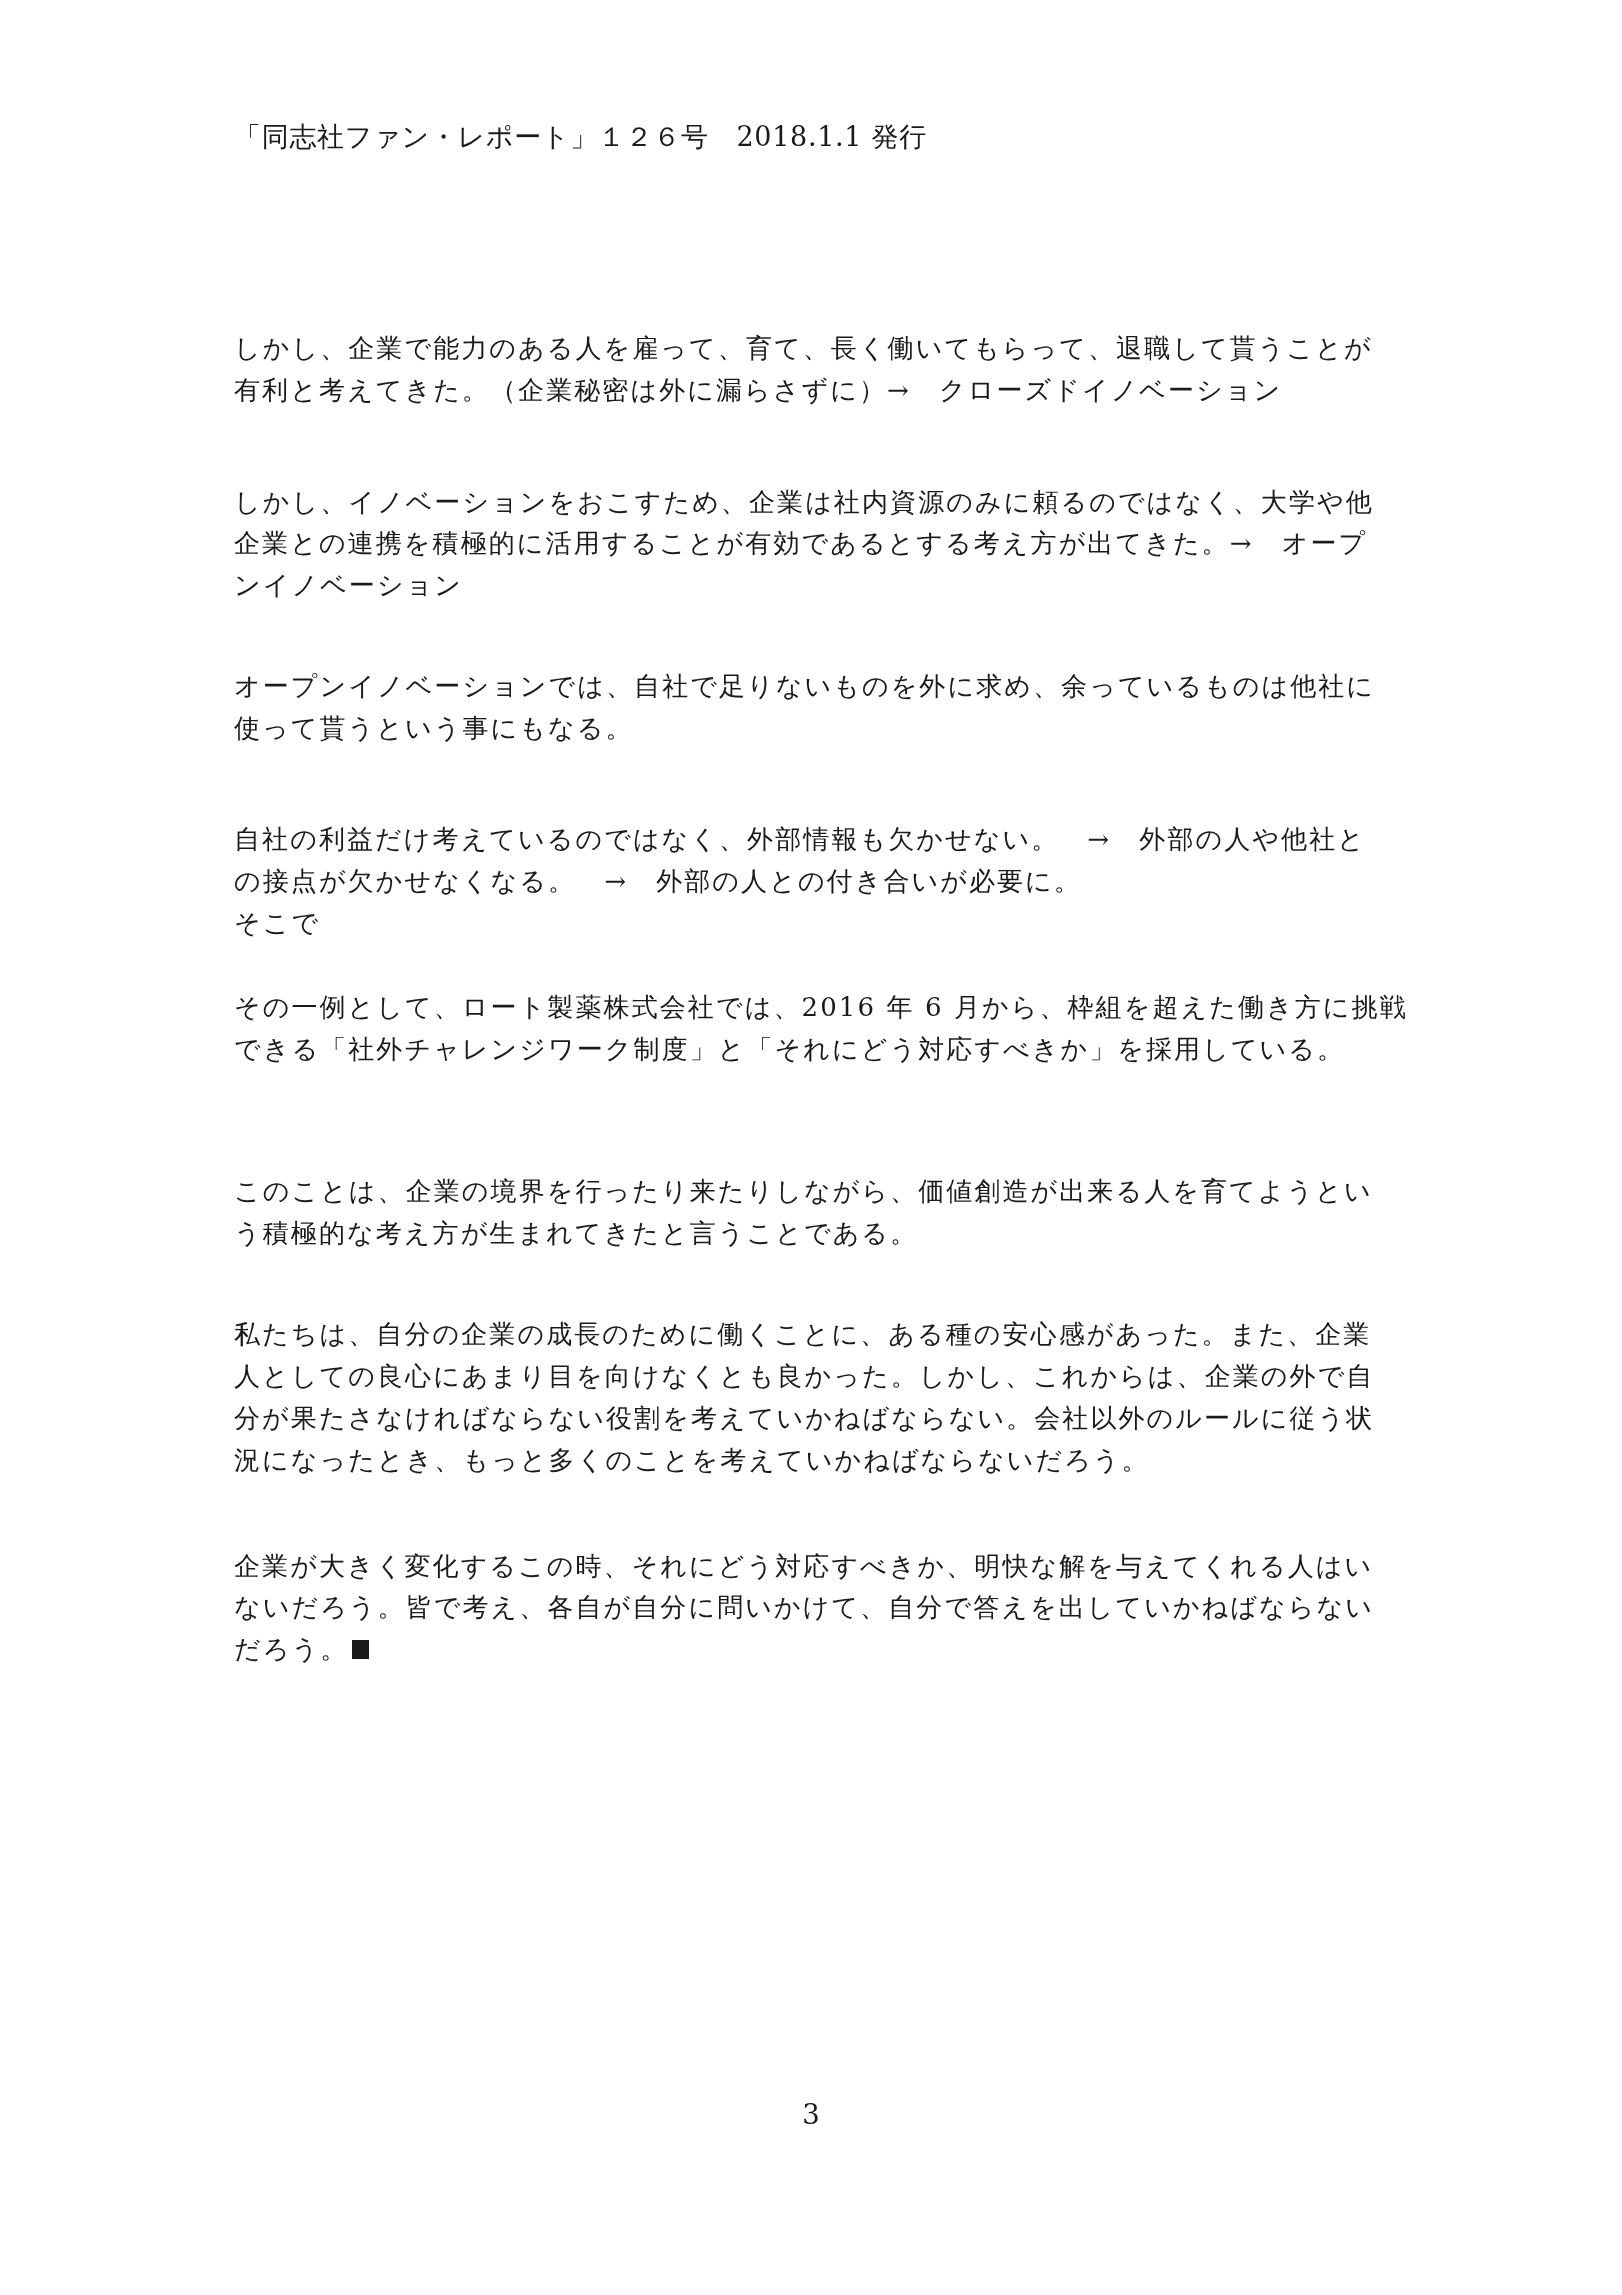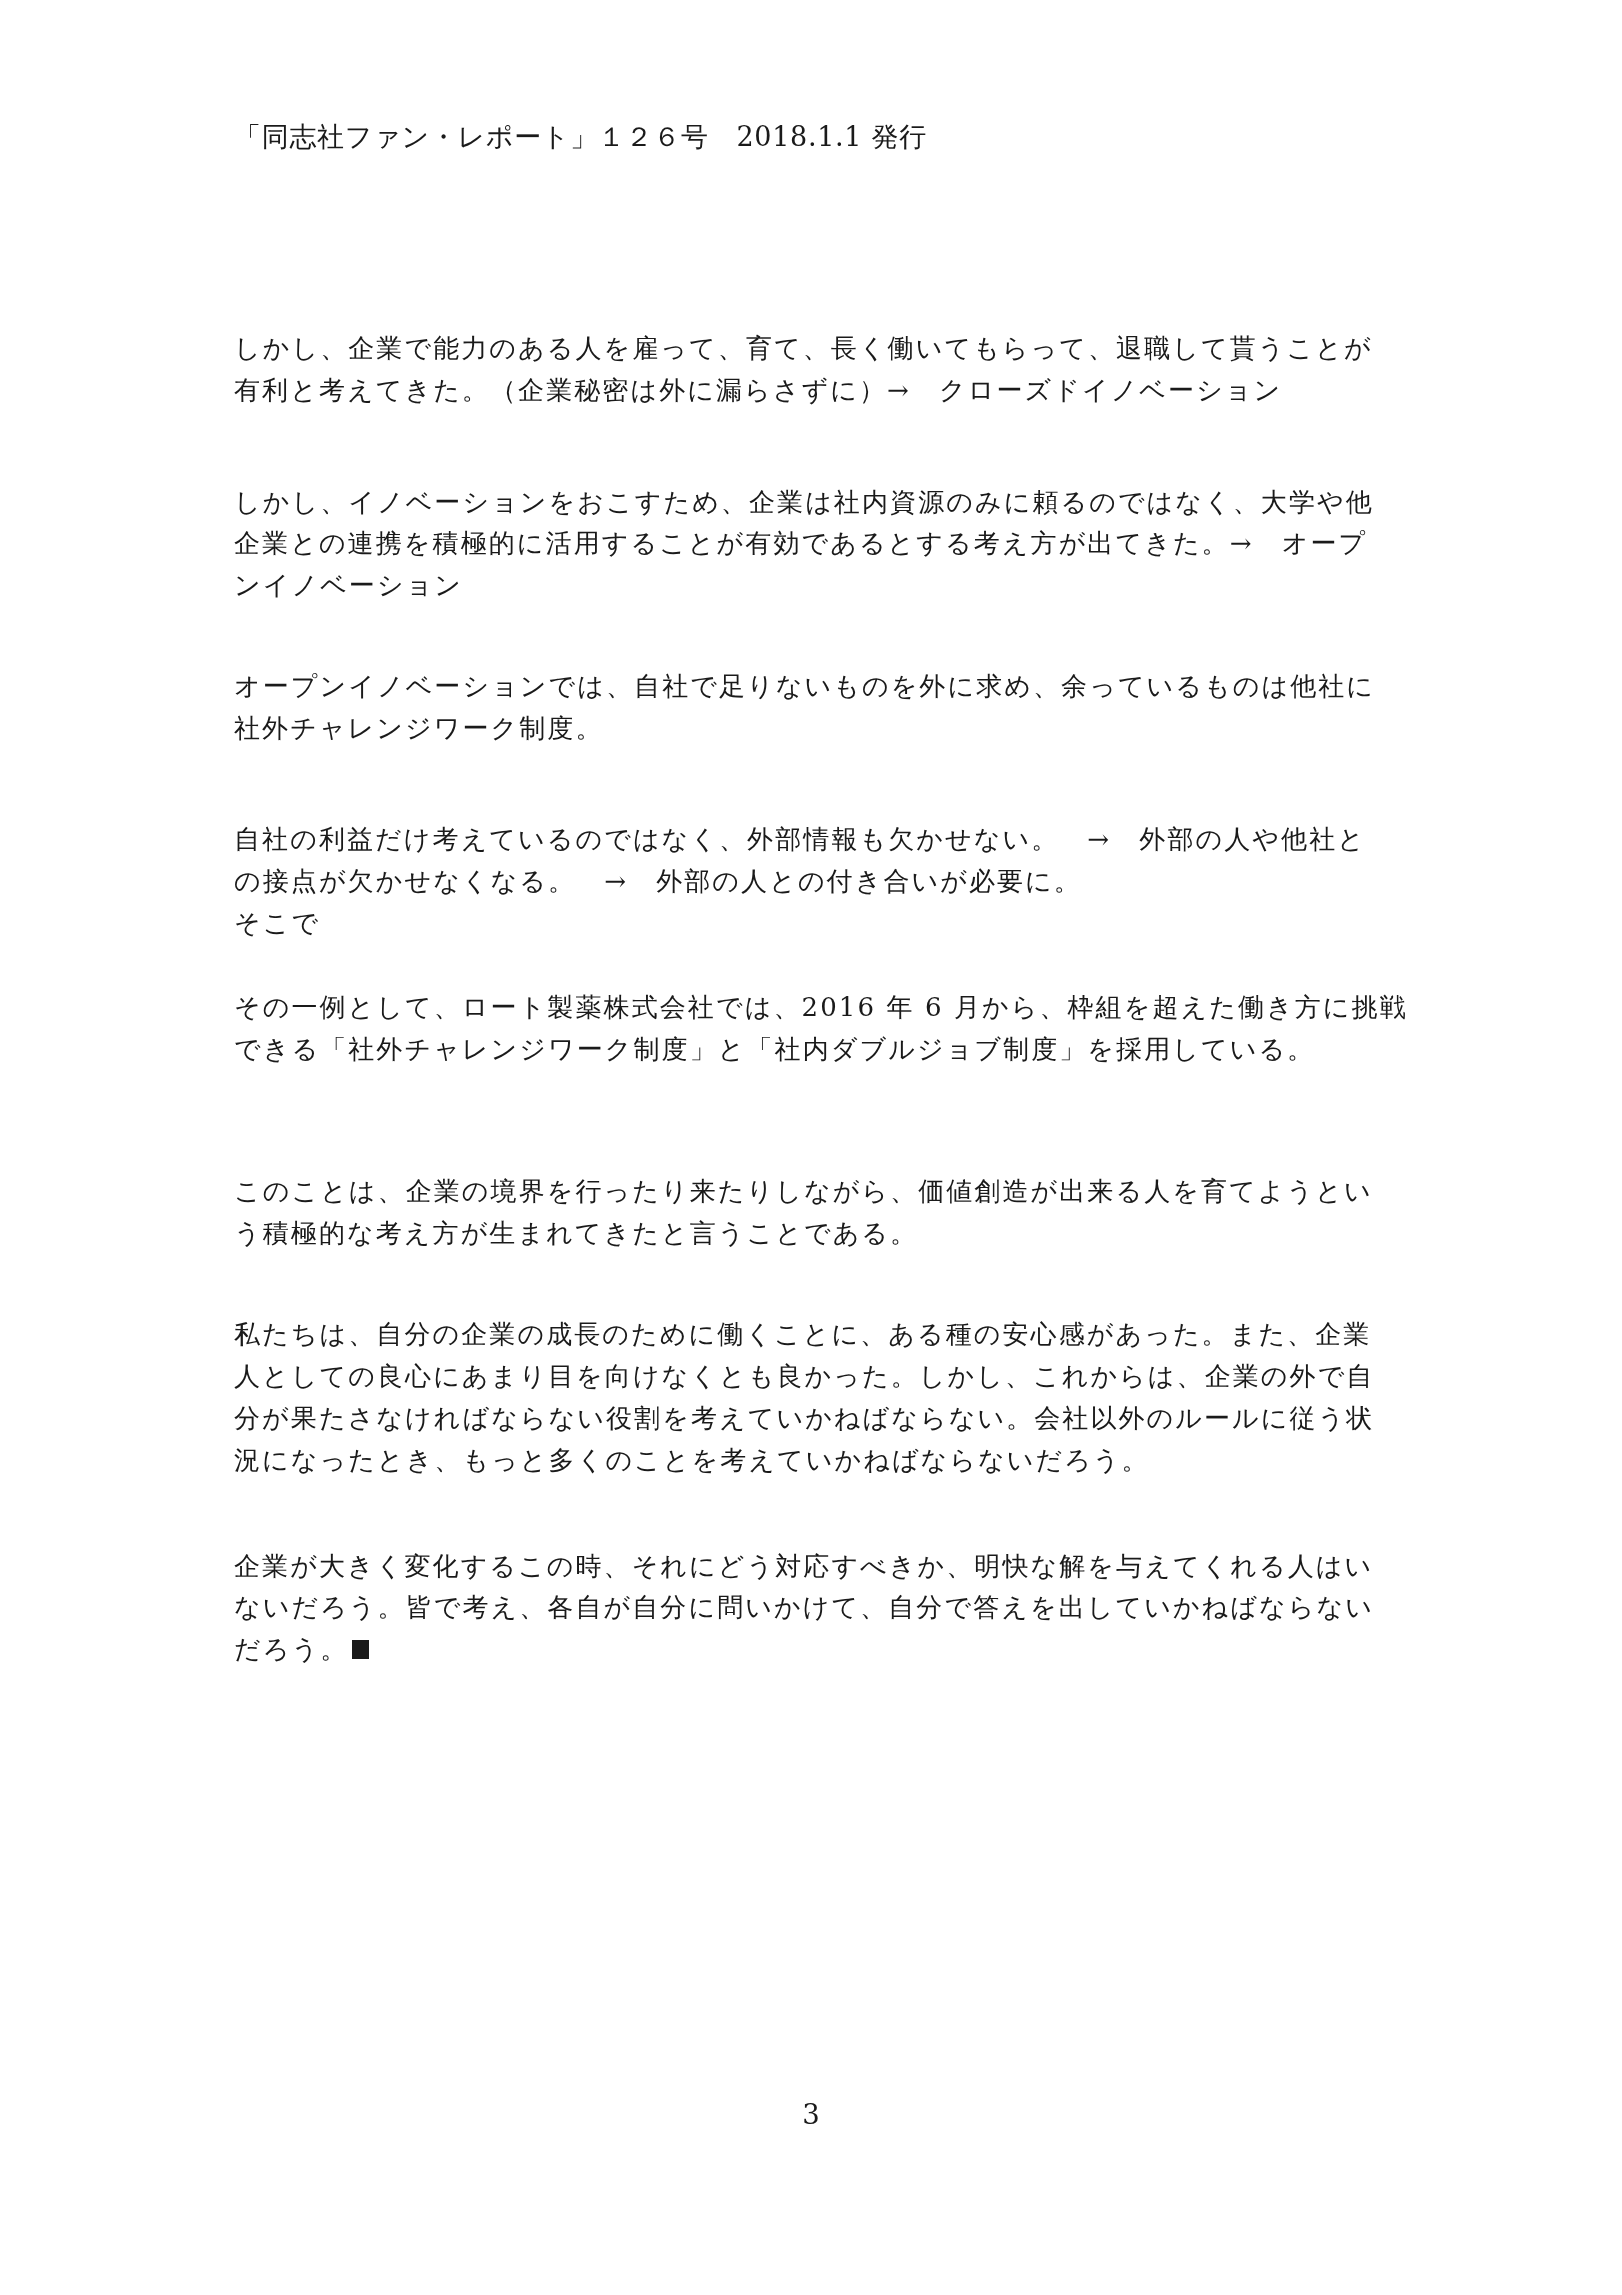--- a/index.html
+++ b/index.html
@@ -19,27 +19,27 @@
   <div class="header">「同志社ファン・レポート」１２６号　2018.1.1 発行</div>
 
   <div class="line" style="top:372px">有利と考えてきた。（企業秘密は外に漏らさずに）→　クローズドイノベーション</div>
   <div class="line" style="top:330px">しかし、企業で能力のある人を雇って、育て、長く働いてもらって、退職して貰うことが</div>
 
   <div class="line" style="top:484px">しかし、イノベーションをおこすため、企業は社内資源のみに頼るのではなく、大学や他</div>
   <div class="line" style="top:525px">企業との連携を積極的に活用することが有効であるとする考え方が出てきた。→　オープ</div>
   <div class="line" style="top:567px">ンイノベーション</div>
 
   <div class="line" style="top:668px">オープンイノベーションでは、自社で足りないものを外に求め、余っているものは他社に</div>
-  <div class="line" style="top:710px">社外チャレンジワーク制度。</div>
+  <div class="line" style="top:710px">使って貰うという事にもなる。</div>
 
   <div class="line" style="top:863px">の接点が欠かせなくなる。　→　外部の人との付き合いが必要に。</div>
   <div class="line" style="top:821px">自社の利益だけ考えているのではなく、外部情報も欠かせない。　→　外部の人や他社と</div>
   <div class="line" style="top:905px">そこで</div>
   <div class="line" style="top:989px">その一例として、ロート製薬株式会社では、2016 年 6 月から、枠組を超えた働き方に挑戦</div>
-  <div class="line" style="top:1031px">できる「社外チャレンジワーク制度」と「社内ダブルジョブ制度」を採用している。</div>
+  <div class="line" style="top:1031px">できる「社外チャレンジワーク制度」と「それにどう対応すべきか」を採用している。</div>
 
   <div class="line" style="top:1173px">このことは、企業の境界を行ったり来たりしながら、価値創造が出来る人を育てようとい</div>
   <div class="line" style="top:1215px">う積極的な考え方が生まれてきたと言うことである。</div>
 
   <div class="line" style="top:1316px">私たちは、自分の企業の成長のために働くことに、ある種の安心感があった。また、企業</div>
   <div class="line" style="top:1358px">人としての良心にあまり目を向けなくとも良かった。しかし、これからは、企業の外で自</div>
   <div class="line" style="top:1400px">分が果たさなければならない役割を考えていかねばならない。会社以外のルールに従う状</div>
   <div class="line" style="top:1442px">況になったとき、もっと多くのことを考えていかねばならないだろう。</div>
 
   <div class="line" style="top:1548px">企業が大きく変化するこの時、それにどう対応すべきか、明快な解を与えてくれる人はい</div>

